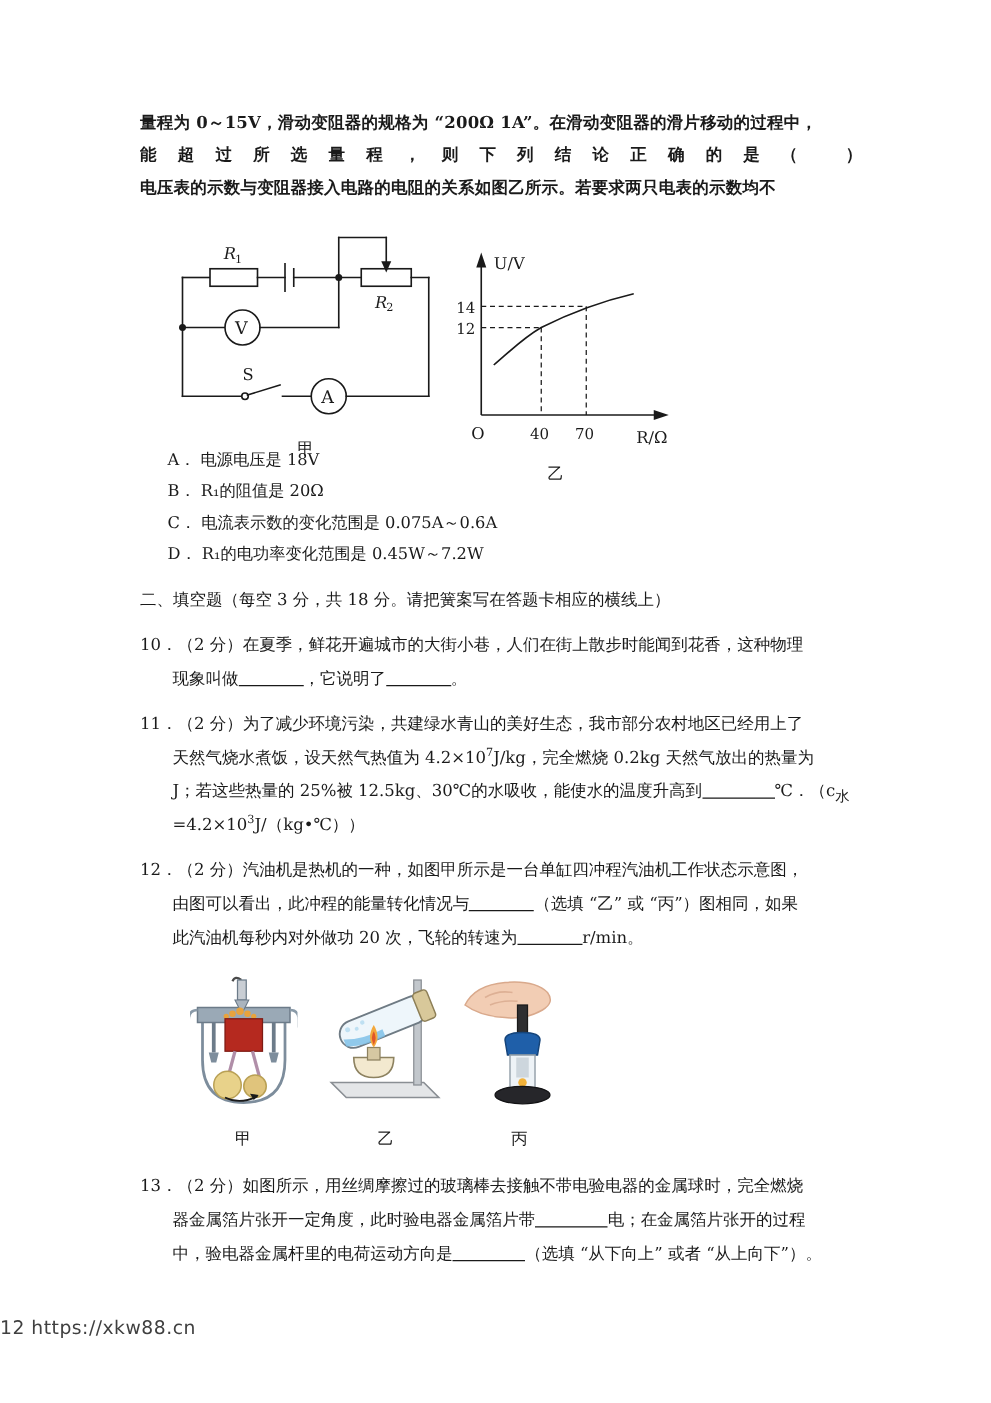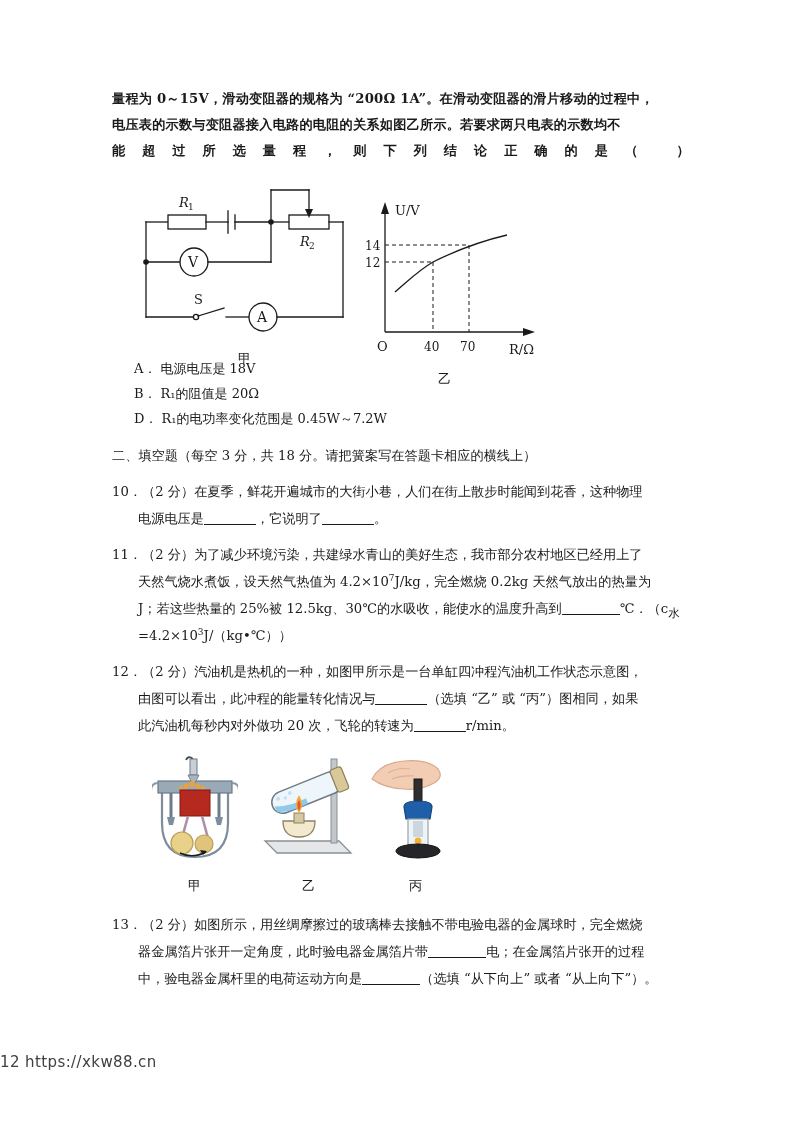--- a/index.html
+++ b/index.html
@@ -130,22 +130,22 @@
     letter-spacing: 0.4px;
   }
 </style>
 </head>
 <body>
 
 <div class="page">
   <div class="content">
 
     <div class="para">量程为 0～15V，滑动变阻器的规格为 “200Ω  1A”。在滑动变阻器的滑片移动的过程中，</div>
+    <div class="para para-justify-all">能超过所选量程，则下列结论正确的是（        ）</div>
     <div class="para">电压表的示数与变阻器接入电路的电阻的关系如图乙所示。若要求两只电表的示数均不</div>
-    <div class="para para-justify-all">能超过所选量程，则下列结论正确的是（        ）</div>
 
     <div class="fig1">
 
       <div class="circuit">
         <svg width="225" height="170" viewBox="0 0 225 170">
           <g stroke="#1a1a1a" stroke-width="1.3" fill="none" stroke-linecap="square">
 
             <line x1="14" y1="44" x2="14" y2="139"></line>
 
             <line x1="14" y1="44" x2="36" y2="44"></line>
@@ -234,29 +234,32 @@
       </div>
     </div>
 
     <div class="opt">
       <span class="lbl">A．</span><span>电源电压是 18V</span>
     </div>
     <div class="opt">
       <span class="lbl">B．</span><span>R₁的阻值是 20Ω</span>
     </div>
     <div class="opt">
+      <span class="lbl">C．</span><span>电流表示数的变化范围是 0.075A～0.6A</span>
+    </div>
+    <div class="opt">
       <span class="lbl">D．</span><span>R₁的电功率变化范围是 0.45W～7.2W</span>
     </div>
 
     <div class="sec-head">二、填空题（每空 3 分，共 18 分。请把簧案写在答题卡相应的横线上）</div>
 
     <div class="q">
       <span>10．</span><span>（2 分）</span><span>在夏季，鲜花开遍城市的大街小巷，人们在街上散步时能闻到花香，这种物理</span>
       <span class="cont">
-        <span>电源电压是</span><span class="blank"></span><span>，它说明了</span><span class="blank"></span><span>。</span>
+        <span>现象叫做</span><span class="blank"></span><span>，它说明了</span><span class="blank"></span><span>。</span>
       </span>
     </div>
 
     <div class="q">
       <span>11．</span><span>（2 分）</span><span>为了减少环境污染，共建绿水青山的美好生态，我市部分农村地区已经用上了</span>
       <span class="cont">
         <span>天然气烧水煮饭，设天然气热值为 4.2×10</span><sup>7</sup><span>J/kg，完全燃烧 0.2kg 天然气放出的热量为</span>
       </span>
       <span class="cont">
         <span>J；若这些热量的 25%被 12.5kg、30℃的水吸收，能使水的温度升高到</span><span class="blank wide"></span><span>℃．（c</span><sub class="sm">水</sub>

